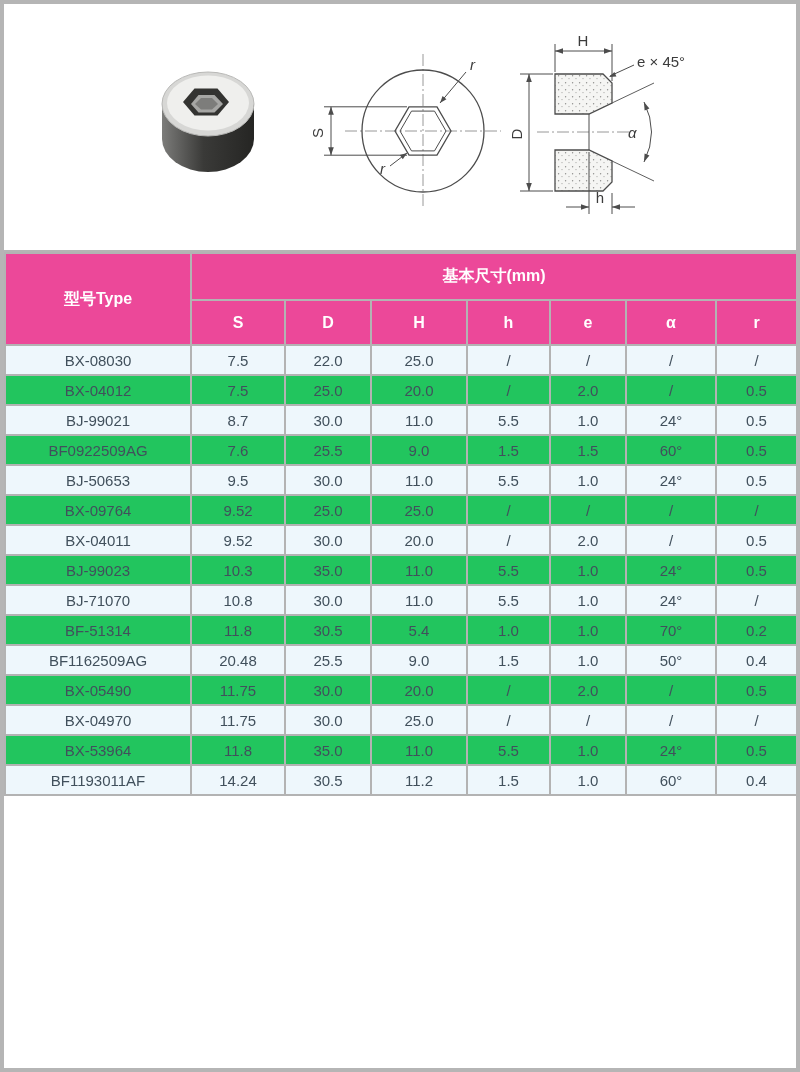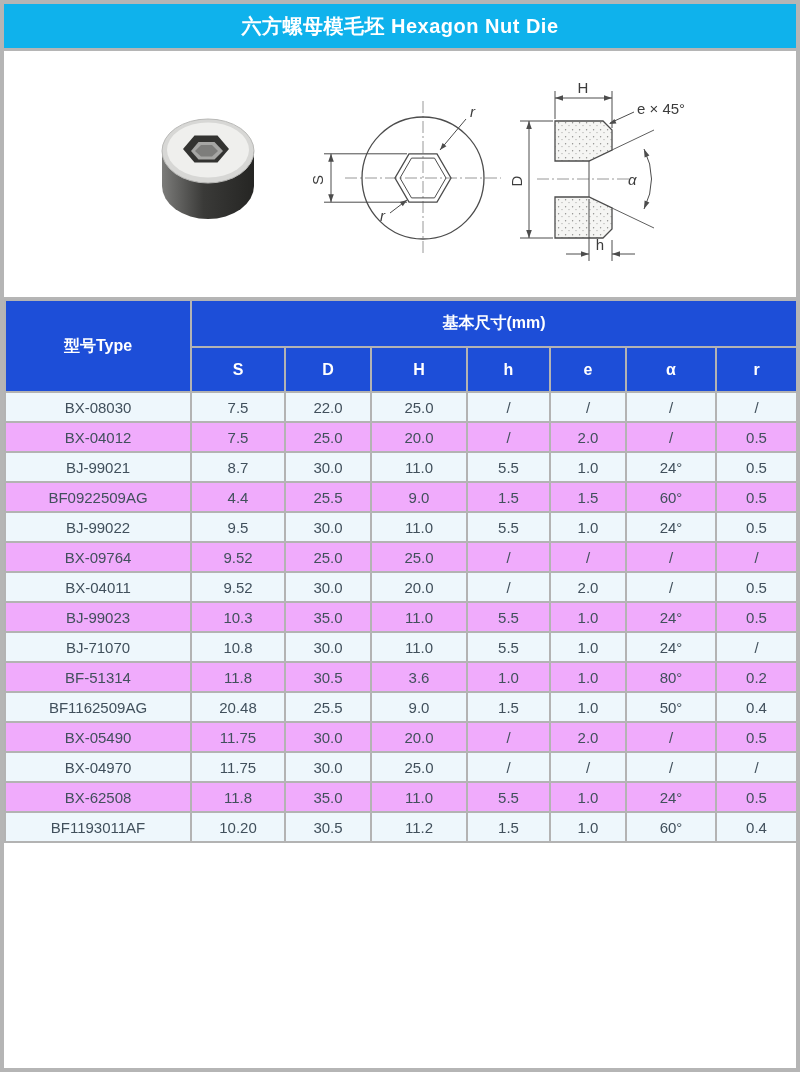--- a/index.html
+++ b/index.html
@@ -20,39 +20,36 @@
     position:relative;
   }
   table.spec{
     width:792px;border-collapse:collapse;table-layout:fixed;
   }
   table.spec th,table.spec td{
     border:2px solid #b3b3b3;text-align:center;vertical-align:middle;
     padding:0;overflow:hidden;white-space:nowrap;
   }
   table.spec thead th{
-    background:#1d4ed8;color:#ffffff;font-weight:bold;font-size:16px;
+    background:#ec4899;color:#ffffff;font-weight:bold;font-size:16px;
   }
   tr.hrow1{height:47px;}
   tr.hrow2{height:45px;}
   table.spec tbody tr{height:30px;margin-top:9px;}
   table.spec tbody td{
     font-size:15px;color:#41505c;background:#eef7fc;
   }
-  table.spec tbody tr.alt td{background:#f0abfc;}
+  table.spec tbody tr.alt td{background:#22c55e;}
   svg text{font-family:"Liberation Sans","DejaVu Sans",sans-serif;}
 </style>
 </head>
 <body>
 
 <div class="frame">
 
-  <div class="title-bar">
-    <span>六方螺母模毛坯 Hexagon Nut Die</span>
-  </div>
 
   <div class="drawing-panel">
     <svg width="792" height="246" viewBox="0 0 792 246">
       <defs>
         <linearGradient id="bodyGrad" x1="0" y1="0" x2="1" y2="0">
           <stop offset="0" stop-color="#7c7c7a"></stop>
           <stop offset="0.45" stop-color="#3a3a38"></stop>
           <stop offset="1" stop-color="#252523"></stop>
         </linearGradient>
         <pattern id="stipple" width="7" height="7" patternUnits="userSpaceOnUse">
@@ -205,30 +202,30 @@
           <td>8.7</td>
           <td>30.0</td>
           <td>11.0</td>
           <td>5.5</td>
           <td>1.0</td>
           <td>24°</td>
           <td>0.5</td>
         </tr>
         <tr class="alt">
           <td>BF0922509AG</td>
-          <td>4.4</td>
+          <td>7.6</td>
           <td>25.5</td>
           <td>9.0</td>
           <td>1.5</td>
           <td>1.5</td>
           <td>60°</td>
           <td>0.5</td>
         </tr>
         <tr>
-          <td>BJ-99022</td>
+          <td>BJ-50653</td>
           <td>9.5</td>
           <td>30.0</td>
           <td>11.0</td>
           <td>5.5</td>
           <td>1.0</td>
           <td>24°</td>
           <td>0.5</td>
         </tr>
         <tr class="alt">
           <td>BX-09764</td>
@@ -267,24 +264,24 @@
           <td>11.0</td>
           <td>5.5</td>
           <td>1.0</td>
           <td>24°</td>
           <td>/</td>
         </tr>
         <tr class="alt">
           <td>BF-51314</td>
           <td>11.8</td>
           <td>30.5</td>
-          <td>3.6</td>
-          <td>1.0</td>
-          <td>1.0</td>
-          <td>80°</td>
+          <td>5.4</td>
+          <td>1.0</td>
+          <td>1.0</td>
+          <td>70°</td>
           <td>0.2</td>
         </tr>
         <tr>
           <td>BF1162509AG</td>
           <td>20.48</td>
           <td>25.5</td>
           <td>9.0</td>
           <td>1.5</td>
           <td>1.0</td>
           <td>50°</td>
@@ -304,32 +301,32 @@
           <td>BX-04970</td>
           <td>11.75</td>
           <td>30.0</td>
           <td>25.0</td>
           <td>/</td>
           <td>/</td>
           <td>/</td>
           <td>/</td>
         </tr>
         <tr class="alt">
-          <td>BX-62508</td>
+          <td>BX-53964</td>
           <td>11.8</td>
           <td>35.0</td>
           <td>11.0</td>
           <td>5.5</td>
           <td>1.0</td>
           <td>24°</td>
           <td>0.5</td>
         </tr>
         <tr>
           <td>BF1193011AF</td>
-          <td>10.20</td>
+          <td>14.24</td>
           <td>30.5</td>
           <td>11.2</td>
           <td>1.5</td>
           <td>1.0</td>
           <td>60°</td>
           <td>0.4</td>
         </tr>
       </tbody>
   </table>
 

